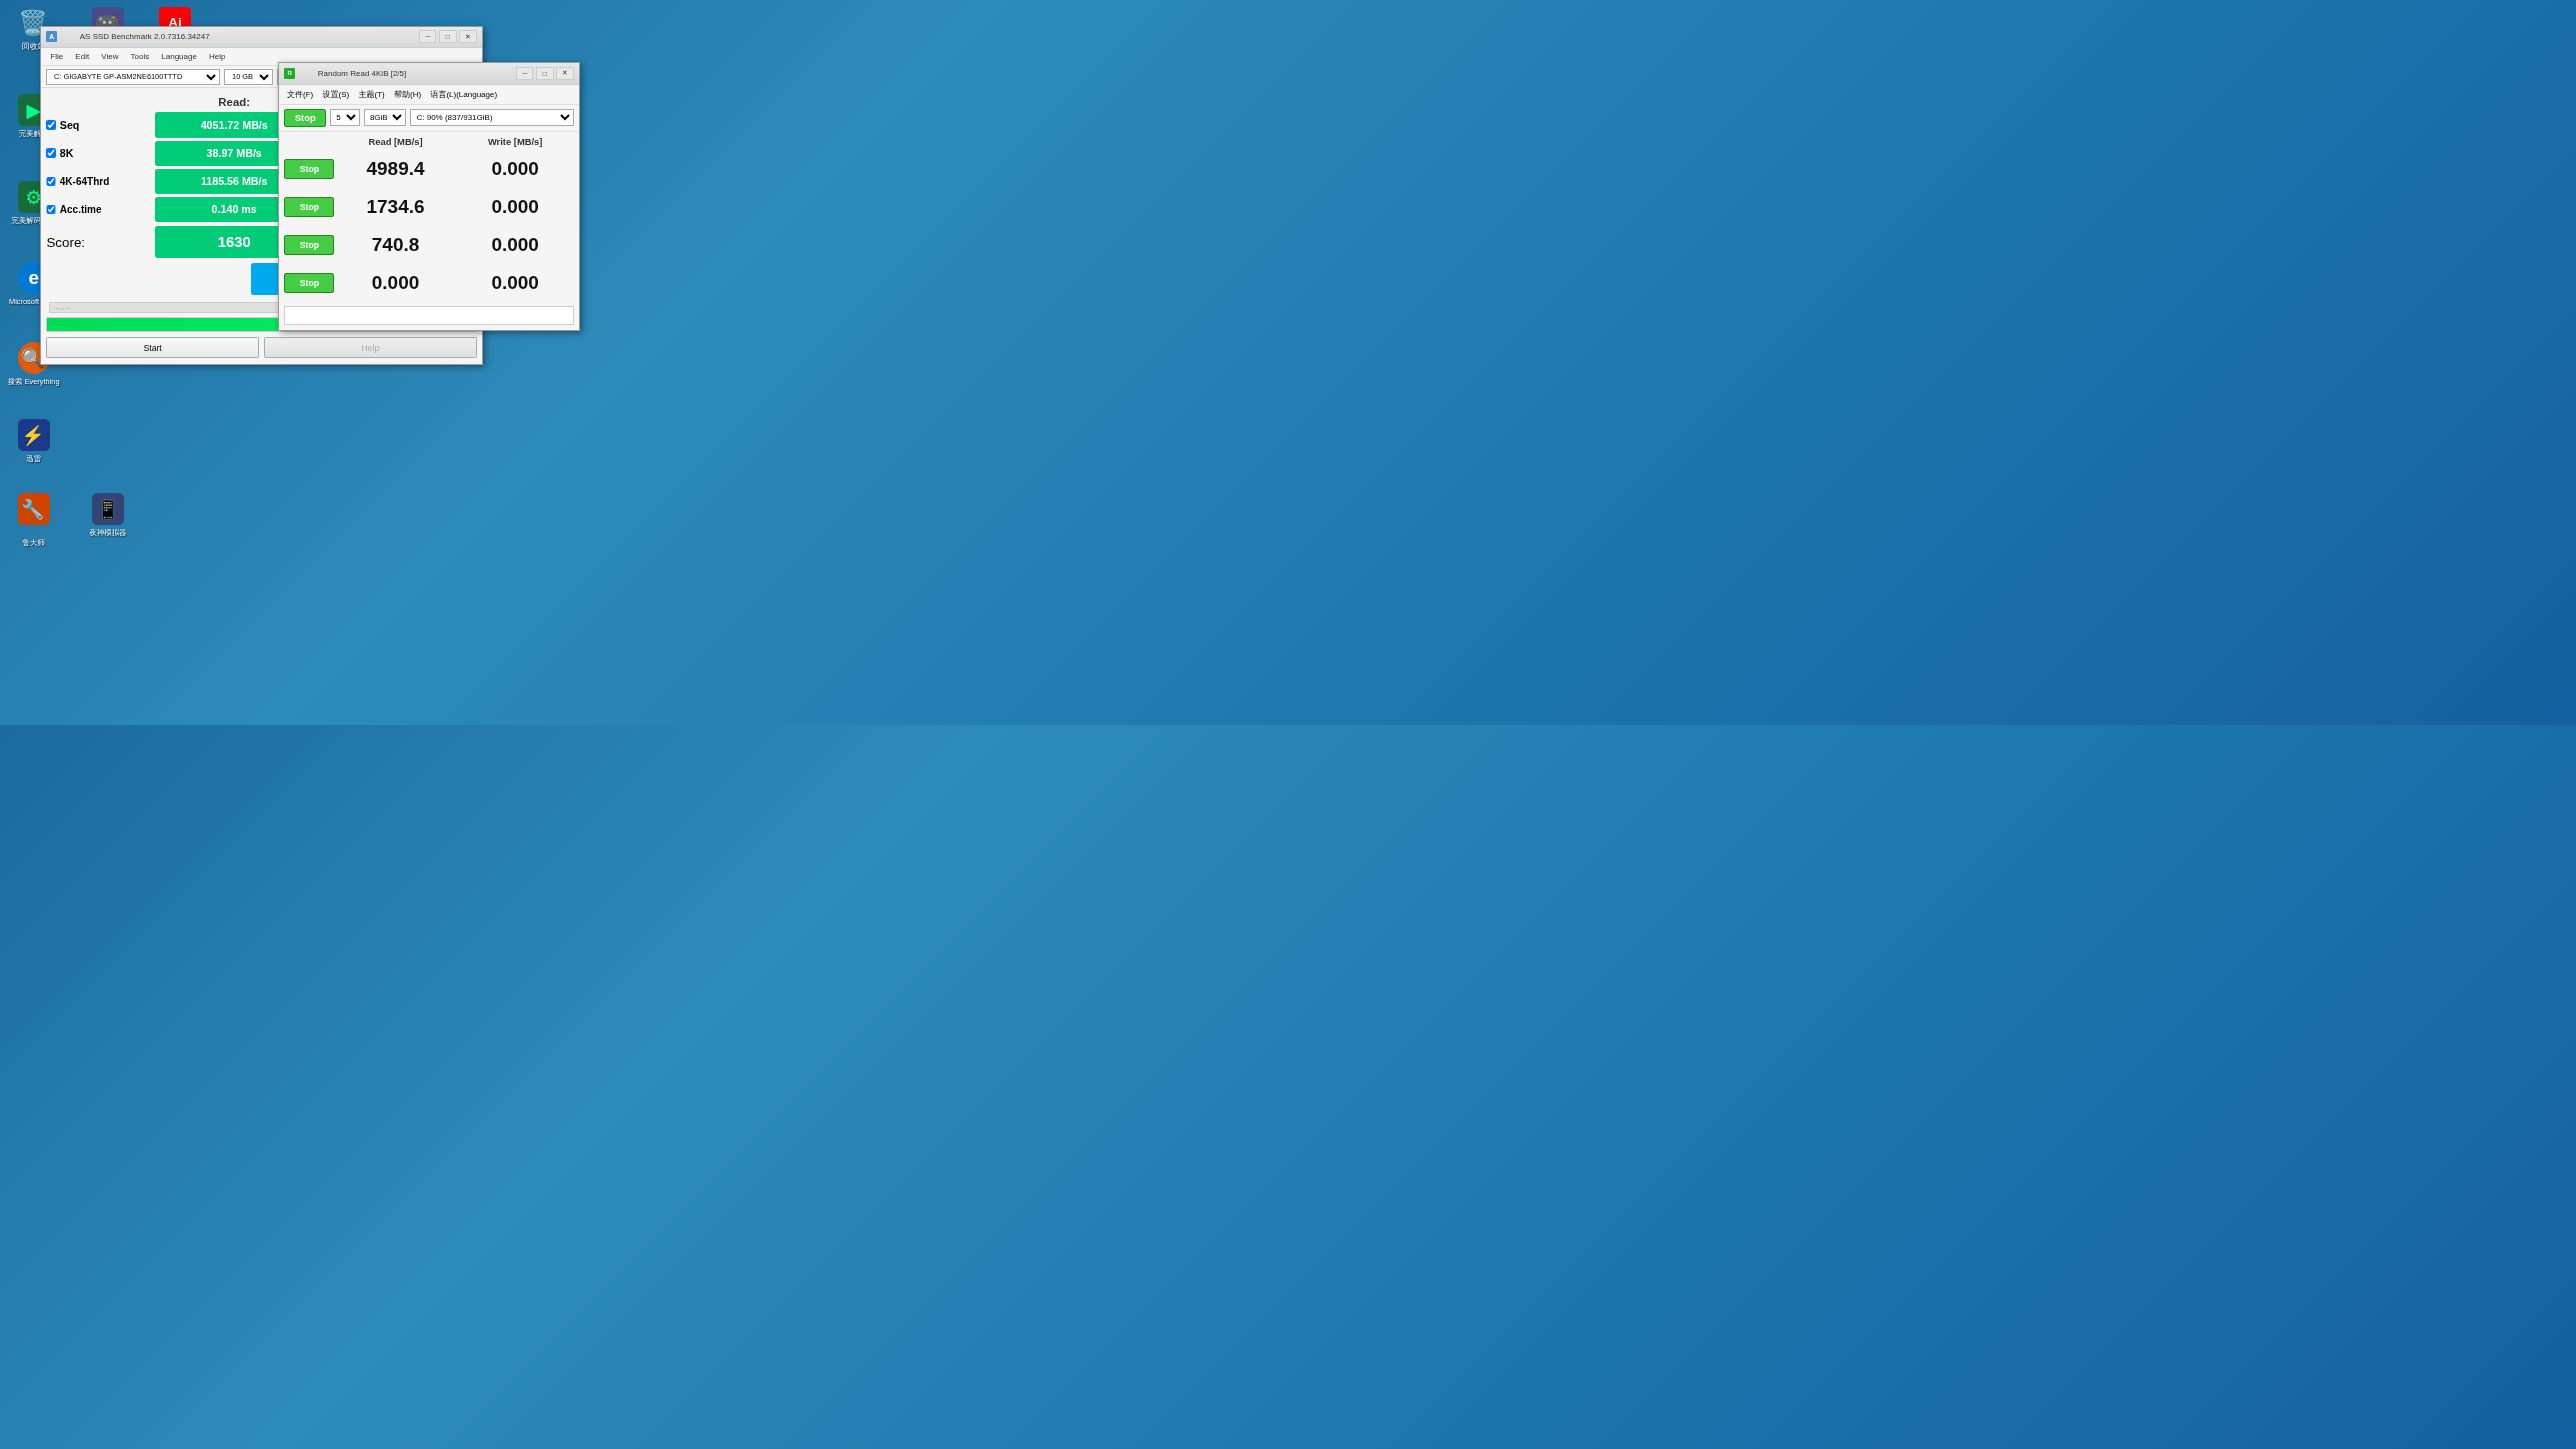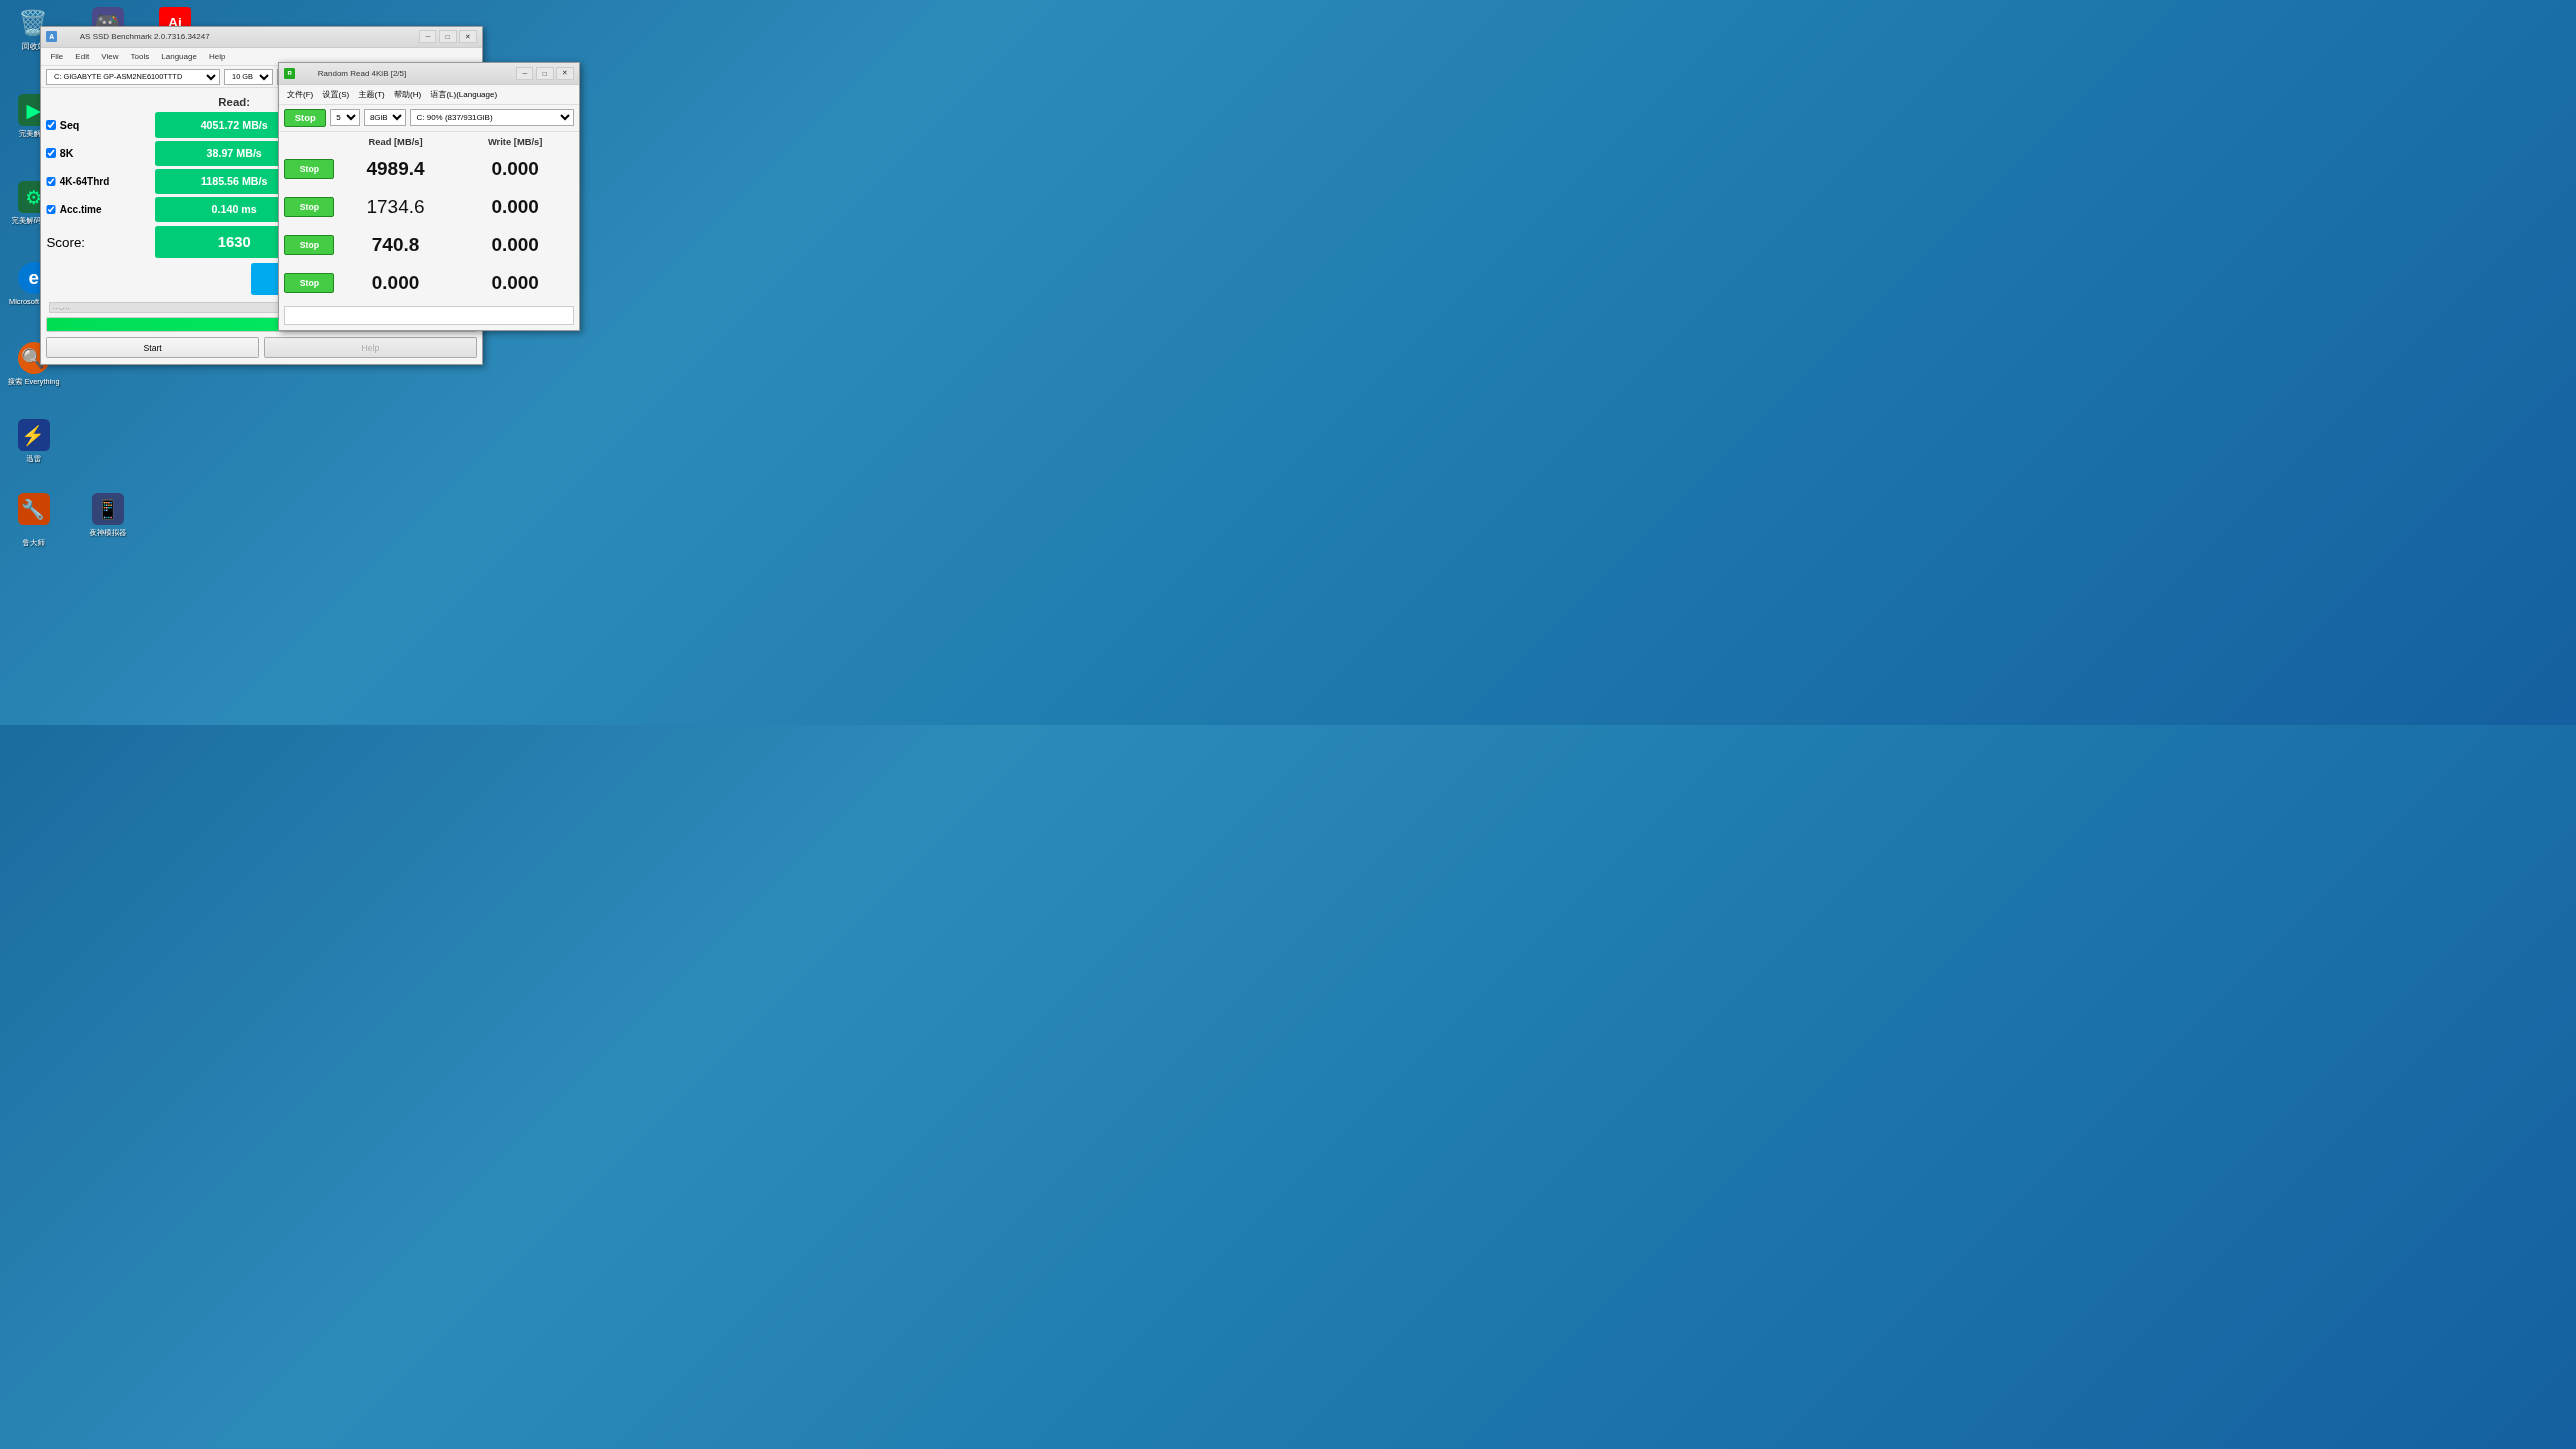--- a/index.html
+++ b/index.html
@@ -392,21 +392,21 @@
   </div>
 
   <div style="display:flex;align-items:center;padding:1.3px 5.4px;gap:2.7px;margin-bottom:2.7px;">
     <button style="background:#44cc44;border:1.3px solid #228822;color:white;font-size:8.7px;font-weight:bold;padding:4px 6.7px;cursor:pointer;border-radius:2px;width:50px;text-align:center;">Stop</button>
     <div style="flex:1;font-size:19px;font-weight:bold;color:#111;text-align:center;padding:5.4px 2.7px;">4989.4</div>
     <div style="flex:1;font-size:19px;font-weight:bold;color:#111;text-align:center;padding:5.4px 2.7px;">0.000</div>
   </div>
 
   <div style="display:flex;align-items:center;padding:1.3px 5.4px;gap:2.7px;margin-bottom:2.7px;">
     <button style="background:#44cc44;border:1.3px solid #228822;color:white;font-size:8.7px;font-weight:bold;padding:4px 6.7px;cursor:pointer;border-radius:2px;width:50px;text-align:center;">Stop</button>
-    <div style="flex:1;font-size:19px;font-weight:normal;color:#111;text-align:center;padding:5.4px 2.7px;">1734.6</div>
+    <div style="flex:1;font-size:19px;font-weight:bold;color:#111;text-align:center;padding:5.4px 2.7px;">1734.6</div>
     <div style="flex:1;font-size:19px;font-weight:bold;color:#111;text-align:center;padding:5.4px 2.7px;">0.000</div>
   </div>
 
   <div style="display:flex;align-items:center;padding:1.3px 5.4px;gap:2.7px;margin-bottom:2.7px;">
     <button style="background:#44cc44;border:1.3px solid #228822;color:white;font-size:8.7px;font-weight:bold;padding:4px 6.7px;cursor:pointer;border-radius:2px;width:50px;text-align:center;">Stop</button>
     <div style="flex:1;font-size:19px;font-weight:bold;color:#111;text-align:center;padding:5.4px 2.7px;">740.8</div>
     <div style="flex:1;font-size:19px;font-weight:bold;color:#111;text-align:center;padding:5.4px 2.7px;">0.000</div>
   </div>
 
   <div style="display:flex;align-items:center;padding:1.3px 5.4px;gap:2.7px;margin-bottom:2.7px;">

